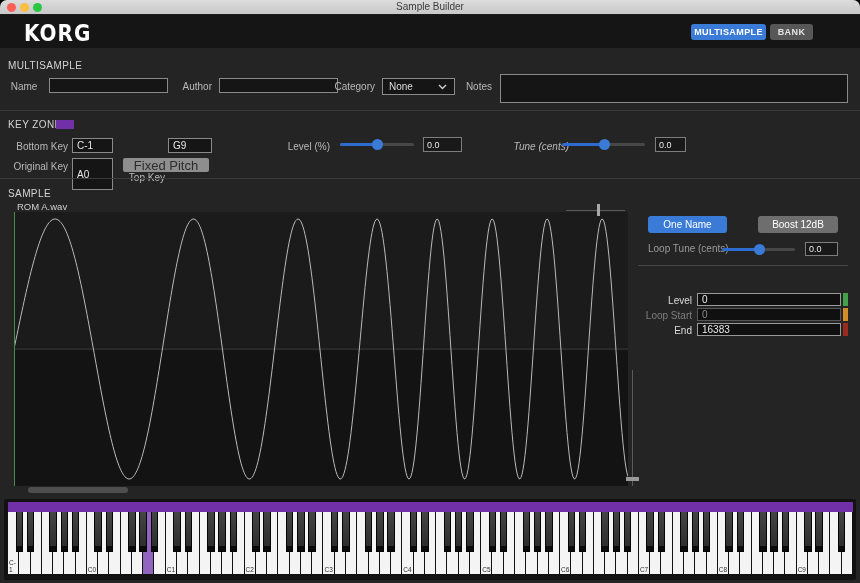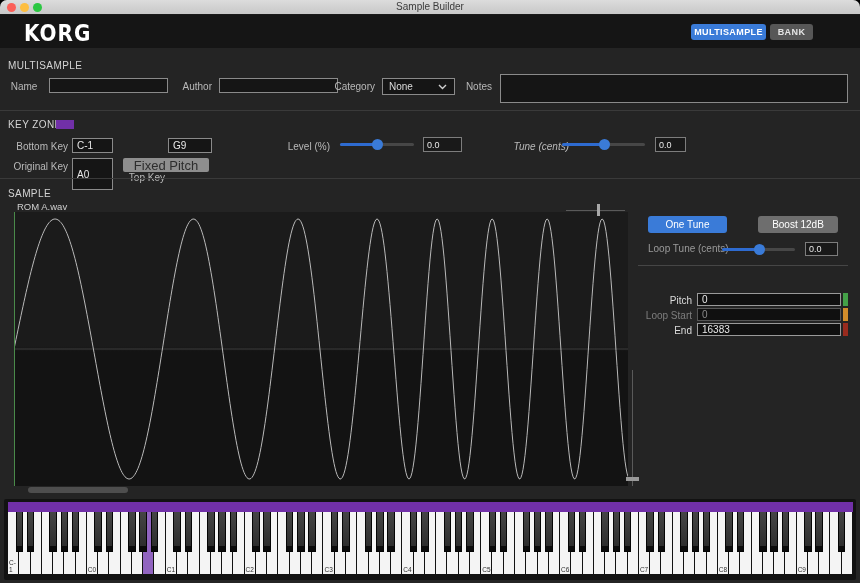--- a/index.html
+++ b/index.html
@@ -167,34 +167,34 @@
     <polyline points="0,137.0 1,132.2 2,127.4 3,122.6 4,117.8 5,113.0 6,108.3 7,103.6 8,98.9 9,94.3 10,89.7 11,85.2 12,80.7 13,76.4 14,72.1 15,67.8 16,63.7 17,59.7 18,55.8 19,52.0 20,48.3 21,44.7 22,41.3 23,38.0 24,34.8 25,31.8 26,28.9 27,26.2 28,23.7 29,21.3 30,19.1 31,17.0 32,15.2 33,13.5 34,12.0 35,10.7 36,9.6 37,8.7 38,8.0 39,7.4 40,7.1 41,7.0 42,7.1 43,7.4 44,7.9 45,8.6 46,9.5 47,10.6 48,11.9 49,13.4 50,15.2 51,17.1 52,19.2 53,21.5 54,24.0 55,26.7 56,29.6 57,32.7 58,35.9 59,39.4 60,43.0 61,46.7 62,50.6 63,54.7 64,58.9 65,63.3 66,67.8 67,72.4 68,77.2 69,82.0 70,87.0 71,92.0 72,97.2 73,102.4 74,107.7 75,113.0 76,118.4 77,123.9 78,129.4 79,134.9 80,140.4 81,145.9 82,151.5 83,157.0 84,162.4 85,167.9 86,173.3 87,178.6 88,183.9 89,189.1 90,194.2 91,199.2 92,204.1 93,208.9 94,213.6 95,218.1 96,222.4 97,226.7 98,230.7 99,234.6 100,238.3 101,241.8 102,245.1 103,248.2 104,251.1 105,253.8 106,256.2 107,258.4 108,260.4 109,262.1 110,263.5 111,264.8 112,265.7 113,266.4 114,266.8 115,267.0 116,266.9 117,266.5 118,265.9 119,264.9 120,263.7 121,262.3 122,260.5 123,258.5 124,256.3 125,253.7 126,250.9 127,247.9 128,244.6 129,241.1 130,237.3 131,233.3 132,229.1 133,224.7 134,220.0 135,215.2 136,210.2 137,205.0 138,199.6 139,194.1 140,188.4 141,182.6 142,176.7 143,170.7 144,164.6 145,158.4 146,152.1 147,145.8 148,139.5 149,133.2 150,126.8 151,120.5 152,114.1 153,107.9 154,101.6 155,95.5 156,89.4 157,83.5 158,77.6 159,71.9 160,66.4 161,61.0 162,55.8 163,50.8 164,46.0 165,41.4 166,37.0 167,32.9 168,29.1 169,25.5 170,22.3 171,19.3 172,16.6 173,14.2 174,12.2 175,10.5 176,9.1 177,8.1 178,7.4 179,7.0 180,7.1 181,7.4 182,8.2 183,9.3 184,10.7 185,12.5 186,14.7 187,17.2 188,20.1 189,23.3 190,26.9 191,30.7 192,34.9 193,39.4 194,44.2 195,49.3 196,54.7 197,60.3 198,66.1 199,72.2 200,78.5 201,85.0 202,91.6 203,98.4 204,105.4 205,112.5 206,119.6 207,126.8 208,134.1 209,141.4 210,148.7 211,156.0 212,163.3 213,170.5 214,177.6 215,184.5 216,191.4 217,198.1 218,204.6 219,210.9 220,216.9 221,222.7 222,228.3 223,233.5 224,238.4 225,243.0 226,247.2 227,251.1 228,254.6 229,257.6 230,260.3 231,262.5 232,264.3 233,265.7 234,266.5 235,267.0 236,266.9 237,266.4 238,265.4 239,263.9 240,261.9 241,259.5 242,256.6 243,253.3 244,249.5 245,245.2 246,240.6 247,235.5 248,230.0 249,224.1 250,217.9 251,211.4 252,204.5 253,197.4 254,190.0 255,182.3 256,174.5 257,166.4 258,158.3 259,150.0 260,141.6 261,133.2 262,124.8 263,116.4 264,108.1 265,99.9 266,91.8 267,83.9 268,76.2 269,68.7 270,61.5 271,54.7 272,48.1 273,42.0 274,36.2 275,30.9 276,26.1 277,21.8 278,18.0 279,14.7 280,12.0 281,9.8 282,8.3 283,7.3 284,7.0 285,7.3 286,8.2 287,9.8 288,12.0 289,14.8 290,18.2 291,22.3 292,26.9 293,32.1 294,37.8 295,44.1 296,50.9 297,58.1 298,65.8 299,73.9 300,82.3 301,91.1 302,100.1 303,109.3 304,118.8 305,128.4 306,138.0 307,147.7 308,157.3 309,166.9 310,176.3 311,185.6 312,194.5 313,203.2 314,211.6 315,219.5 316,227.0 317,233.9 318,240.3 319,246.1 320,251.3 321,255.8 322,259.6 323,262.6 324,264.8 325,266.3 326,267.0 327,266.8 328,265.8 329,264.0 330,261.3 331,257.8 332,253.5 333,248.4 334,242.6 335,236.0 336,228.7 337,220.8 338,212.3 339,203.2 340,193.6 341,183.6 342,173.2 343,162.5 344,151.6 345,140.5 346,129.4 347,118.3 348,107.3 349,96.4 350,85.9 351,75.7 352,65.9 353,56.6 354,47.9 355,39.9 356,32.6 357,26.1 358,20.4 359,15.7 360,12.0 361,9.3 362,7.6 363,7.0 364,7.5 365,9.1 366,11.8 367,15.6 368,20.4 369,26.3 370,33.2 371,41.1 372,49.9 373,59.5 374,69.8 375,80.8 376,92.4 377,104.4 378,116.8 379,129.5 380,142.3 381,155.1 382,167.7 383,180.1 384,192.2 385,203.7 386,214.6 387,224.8 388,234.1 389,242.4 390,249.7 391,255.8 392,260.6 393,264.1 394,266.3 395,267.0 396,266.3 397,264.1 398,260.5 399,255.4 400,248.9 401,241.1 402,232.1 403,221.8 404,210.5 405,198.2 406,185.2 407,171.4 408,157.2 409,142.6 410,127.9 411,113.2 412,98.8 413,84.9 414,71.7 415,59.3 416,47.9 417,37.7 418,28.8 419,21.3 420,15.3 421,10.9 422,8.1 423,7.0 424,7.6 425,9.9 426,13.9 427,19.4 428,26.5 429,35.1 430,44.9 431,56.0 432,68.1 433,81.1 434,94.9 435,109.2 436,123.8 437,138.6 438,153.4 439,168.0 440,182.2 441,195.8 442,208.7 443,220.6 444,231.4 445,240.9 446,249.2 447,255.9 448,261.1 449,264.7 450,266.7 451,266.9 452,265.4 453,262.3 454,257.5 455,251.2 456,243.4 457,234.2 458,223.7 459,212.1 460,199.5 461,186.1 462,172.1 463,157.6 464,142.8 465,127.9 466,113.2 467,98.8 468,84.9 469,71.7 470,59.3 471,47.9 472,37.7 473,28.8 474,21.3 475,15.3 476,10.9 477,8.1 478,7.0 479,7.6 480,9.9 481,13.9 482,19.4 483,26.5 484,35.1 485,44.9 486,56.0 487,68.1 488,81.1 489,94.9 490,109.2 491,123.8 492,138.6 493,153.4 494,168.0 495,182.2 496,195.8 497,208.7 498,220.6 499,231.4 500,240.9 501,249.2 502,255.9 503,261.1 504,264.7 505,266.7 506,266.9 507,265.4 508,262.3 509,257.5 510,251.2 511,243.4 512,234.2 513,223.7 514,212.1 515,199.5 516,186.1 517,172.1 518,157.6 519,142.8 520,127.9 521,113.2 522,98.8 523,84.9 524,71.7 525,59.3 526,47.9 527,37.7 528,28.8 529,21.3 530,15.3 531,10.9 532,8.1 533,7.0 534,7.6 535,9.9 536,13.9 537,19.4 538,26.5 539,35.1 540,44.9 541,56.0 542,68.1 543,81.1 544,94.9 545,109.2 546,123.8 547,138.6 548,153.4 549,168.0 550,182.2 551,195.8 552,208.7 553,220.6 554,231.4 555,240.9 556,249.2 557,255.9 558,261.1 559,264.7 560,266.7 561,266.9 562,265.4 563,262.3 564,257.5 565,251.2 566,243.4 567,234.2 568,223.7 569,212.1 570,199.5 571,186.1 572,172.1 573,157.6 574,142.8 575,127.9 576,113.2 577,98.8 578,84.9 579,71.7 580,59.3 581,47.9 582,37.7 583,28.8 584,21.3 585,15.3 586,10.9 587,8.1 588,7.0 589,7.6 590,9.9 591,13.9 592,19.4 593,26.5 594,35.1 595,44.9 596,56.0 597,68.1 598,81.1 599,94.9 600,109.2 601,123.8 602,138.6 603,153.4 604,168.0 605,182.2 606,195.8 607,208.7 608,220.6 609,231.4 610,240.9 611,249.2 612,255.9 613,261.1 614,264.7" fill="none" stroke="#b9b9b9" stroke-width="1"></polyline>
       </svg>
     <div id="start-marker" style="background: rgb(74, 138, 74);"></div>
   </div>
   <div id="hscroll-thumb" class="abs"></div>
   <div id="hzoom-track" class="abs"></div>
   <div id="hzoom-thumb" class="abs"></div>
   <div id="vzoom-track" class="abs"></div>
   <div id="vzoom-thumb" class="abs"></div>
 
-  <button id="one-shot" class="abs pillbtn">One Tune</button>
+  <button id="one-shot" class="abs pillbtn">One Name</button>
   <button id="boost" class="abs pillbtn">Boost 12dB</button>
 
   <div class="abs" style="left:648px;top:243px;font-size:10px;color:#9a9a9a;">Loop Tune (cents)</div>
   <div class="abs slider" style="left:722px;top:244px;width:73px;">
     <div class="track"></div>
       <div class="fill" style="width: 50%;"></div>
       <div class="thumb" style="left: 50%;"></div>
   </div>
   <input class="abs vbox" style="left: 805px; top: 242px; width: 33px; height: 14px;" value="0.0">
 
   <div class="abs divider" style="left:638px;top:265px;width:210px;background:#464646;"></div>
 
-  <div class="abs off-label" style="left:612px;top:295px;width:80px;">Pitch</div>
+  <div class="abs off-label" style="left:612px;top:295px;width:80px;">Level</div>
   <input class="abs off-input" style="left: 697px; top: 293px; width: 144px; height: 13px;" value="0">
   <div class="abs off-strip" style="left:843px;top:293px;background:#44a148;"></div>
 
   <div class="abs off-label" style="left:612px;top:310px;width:80px;color:#7e7e7e;">Loop Start</div>
   <input class="abs off-input dim" style="left: 697px; top: 308px; width: 144px; height: 13px;" value="0">
   <div class="abs off-strip" style="left:843px;top:308px;background:#d28d2b;"></div>
 
   <div class="abs off-label" style="left:612px;top:325px;width:80px;">End</div>
   <input class="abs off-input" style="left: 697px; top: 323px; width: 144px; height: 13px;" value="16383">
   <div class="abs off-strip" style="left:843px;top:323px;background:#992b1e;"></div>

